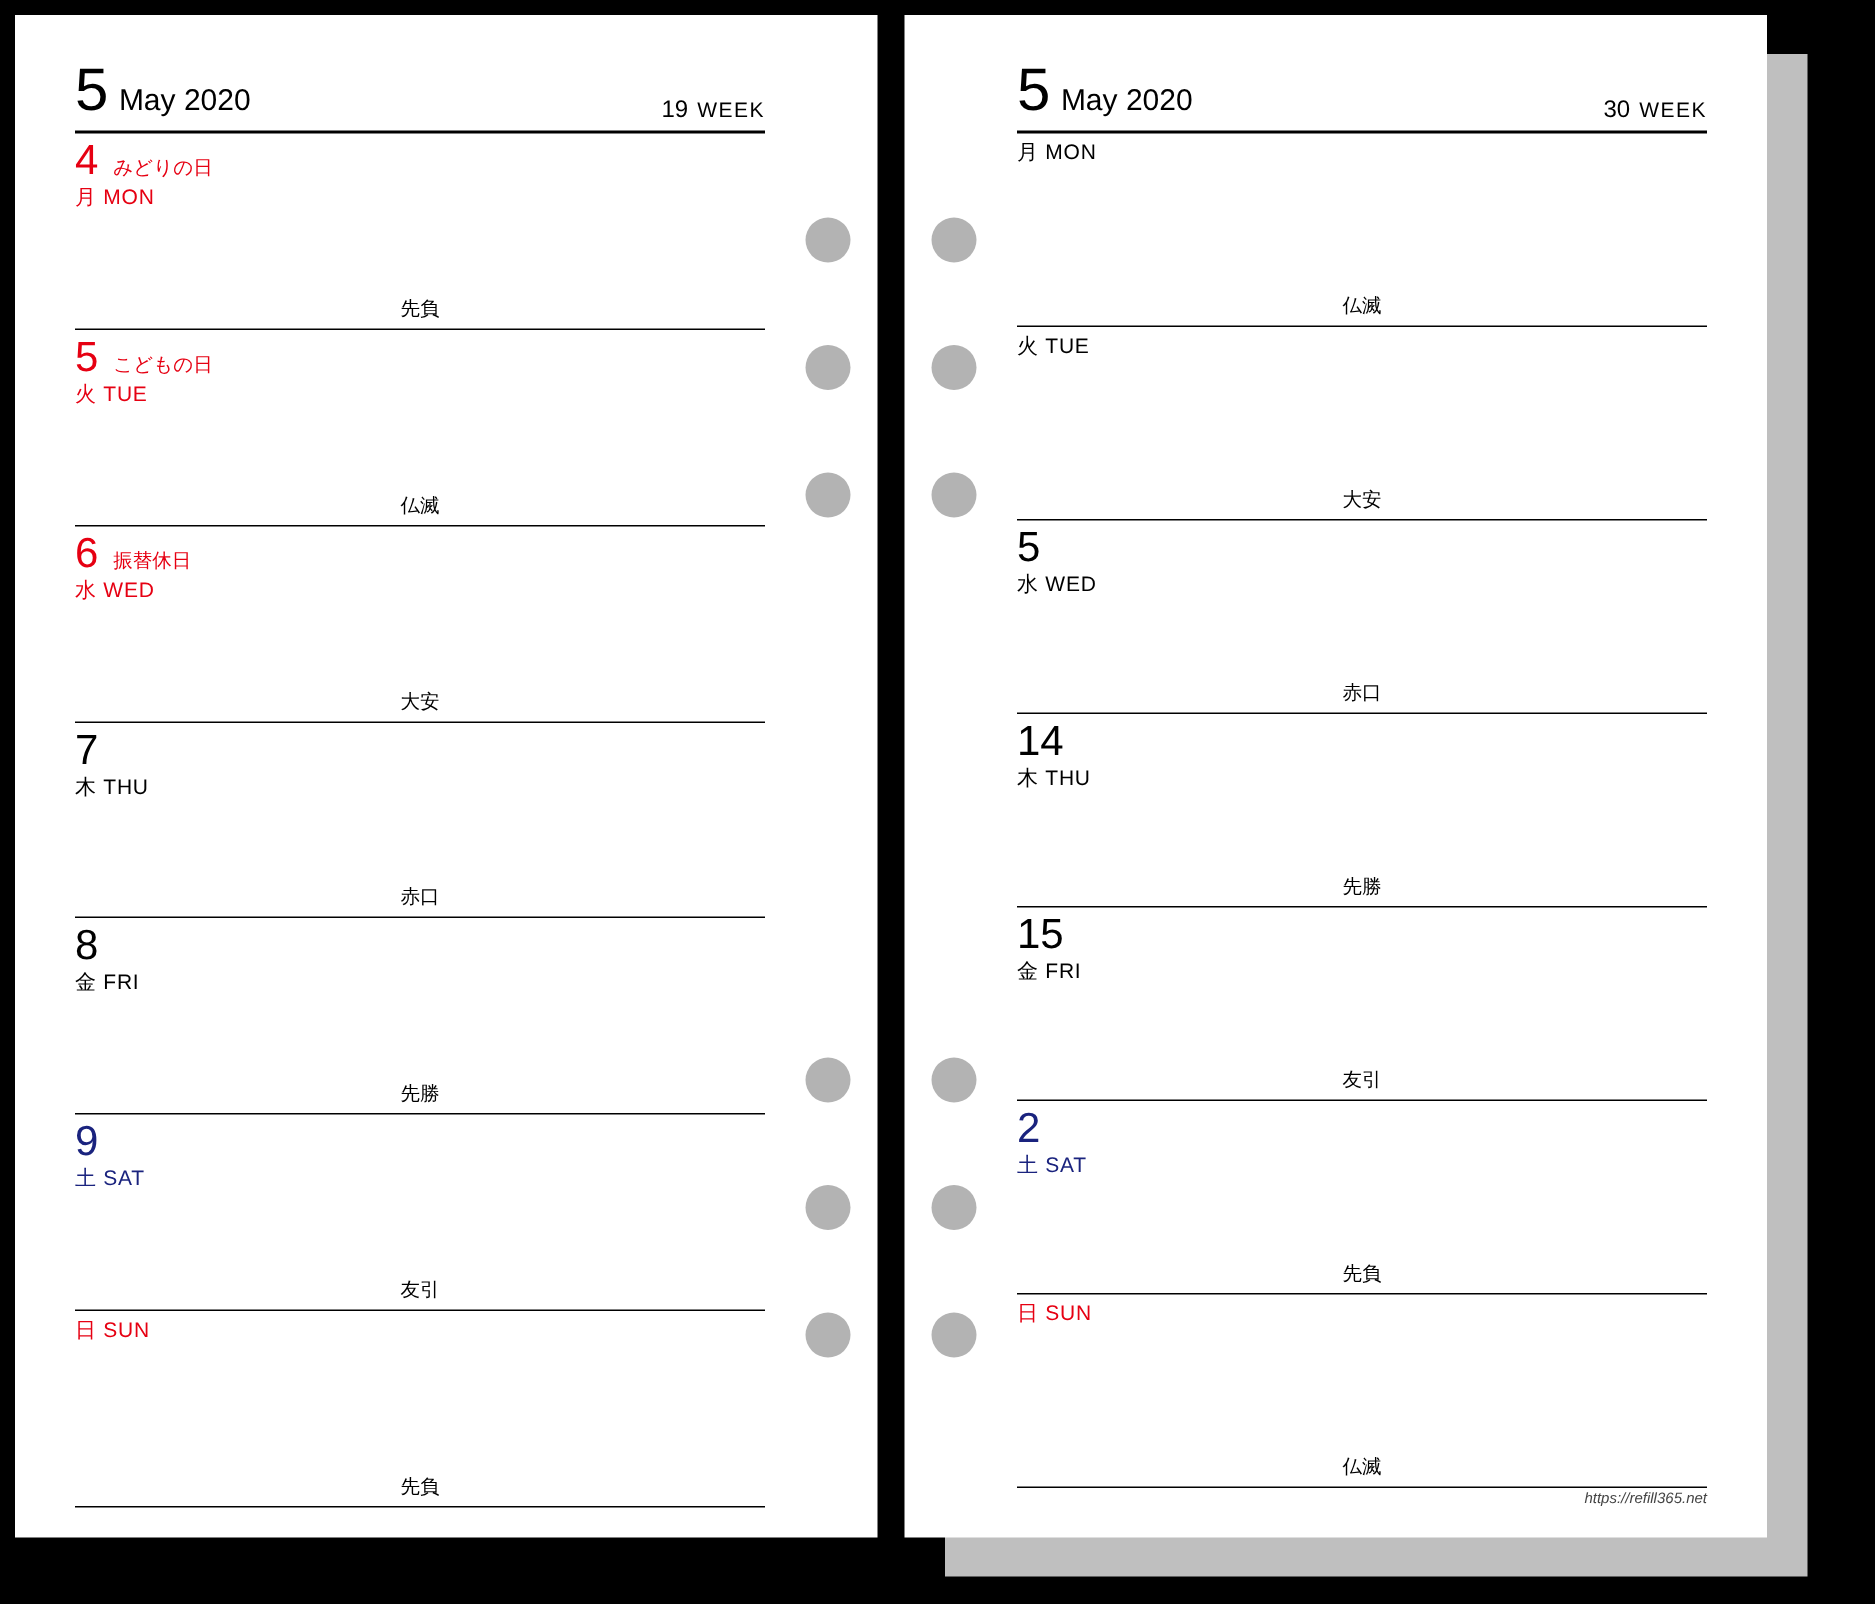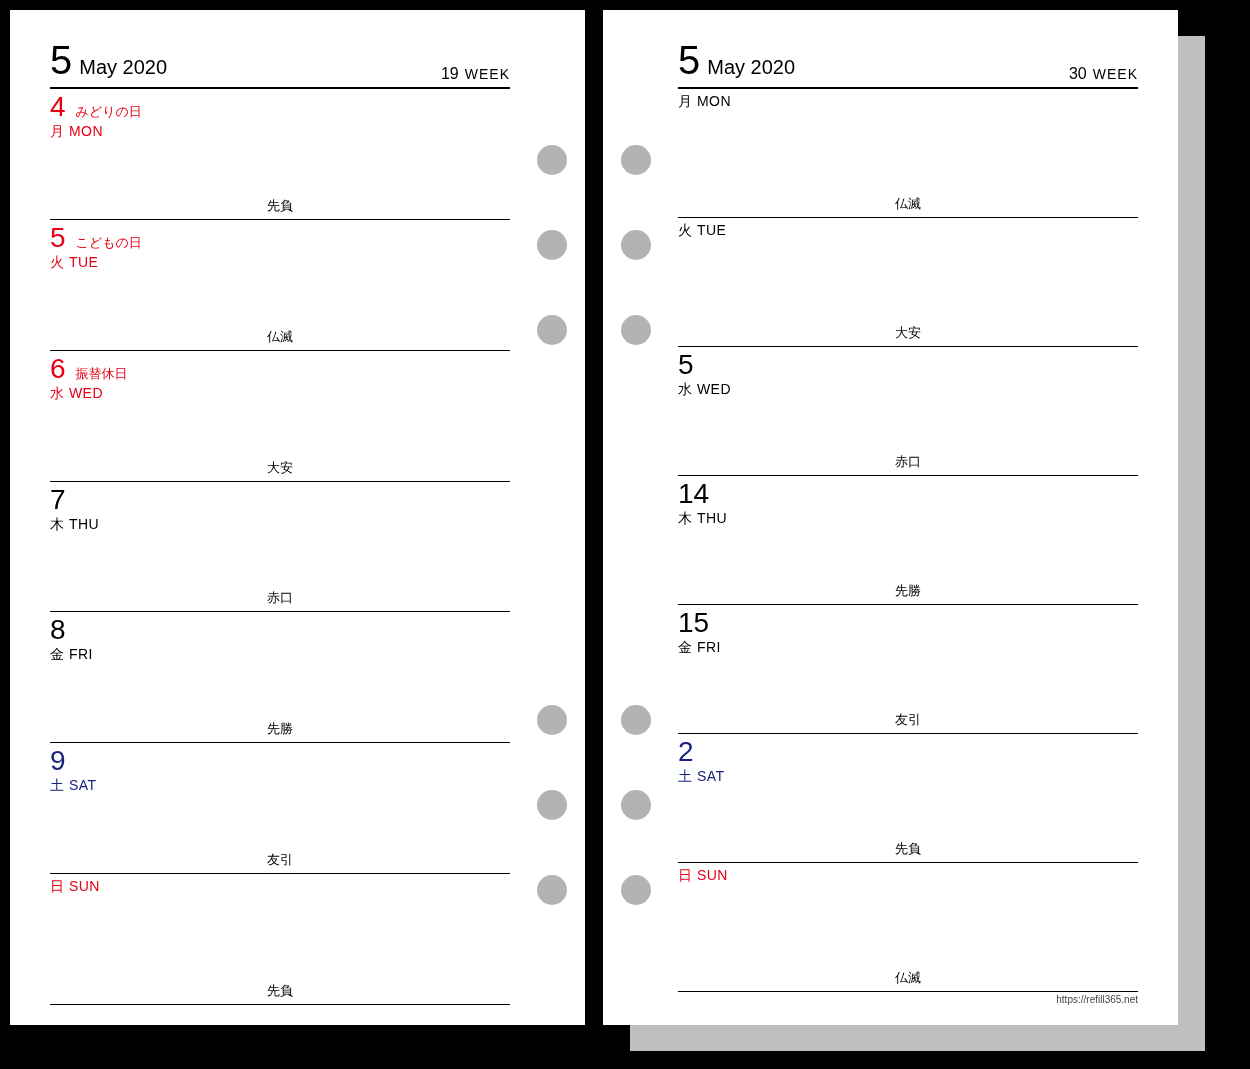--- a/index.html
+++ b/index.html
@@ -58,21 +58,21 @@
     flex-direction: column;
     justify-content: space-between;
     padding-top: 4px;
   }
   .day-top { display: flex; flex-direction: column; gap: 2px; }
   .num-line { display: flex; align-items: baseline; gap: 10px; }
   .day-num { font-size: 28px; font-weight: 400; line-height: 1; }
   .holiday { font-size: 13px; }
   .dow { font-size: 14px; letter-spacing: 0.5px; }
   .rokuyo { font-size: 13px; padding-bottom: 4px; text-align: center; }
-  .footer-url { font-size: 10px; color: #444; text-align: right; padding-top: 2px; }
+  .footer-url { font-size: 10px; color: #444; text-align: right; padding-top: 2px; font-style: italic; }
   .red  { color: #e60012; }
   .blue { color: #1a237e; }
 
   .holes {
     position: absolute;
     display: flex;
     flex-direction: column;
     width: 30px;
     top: 0;
     height: 1015px;

